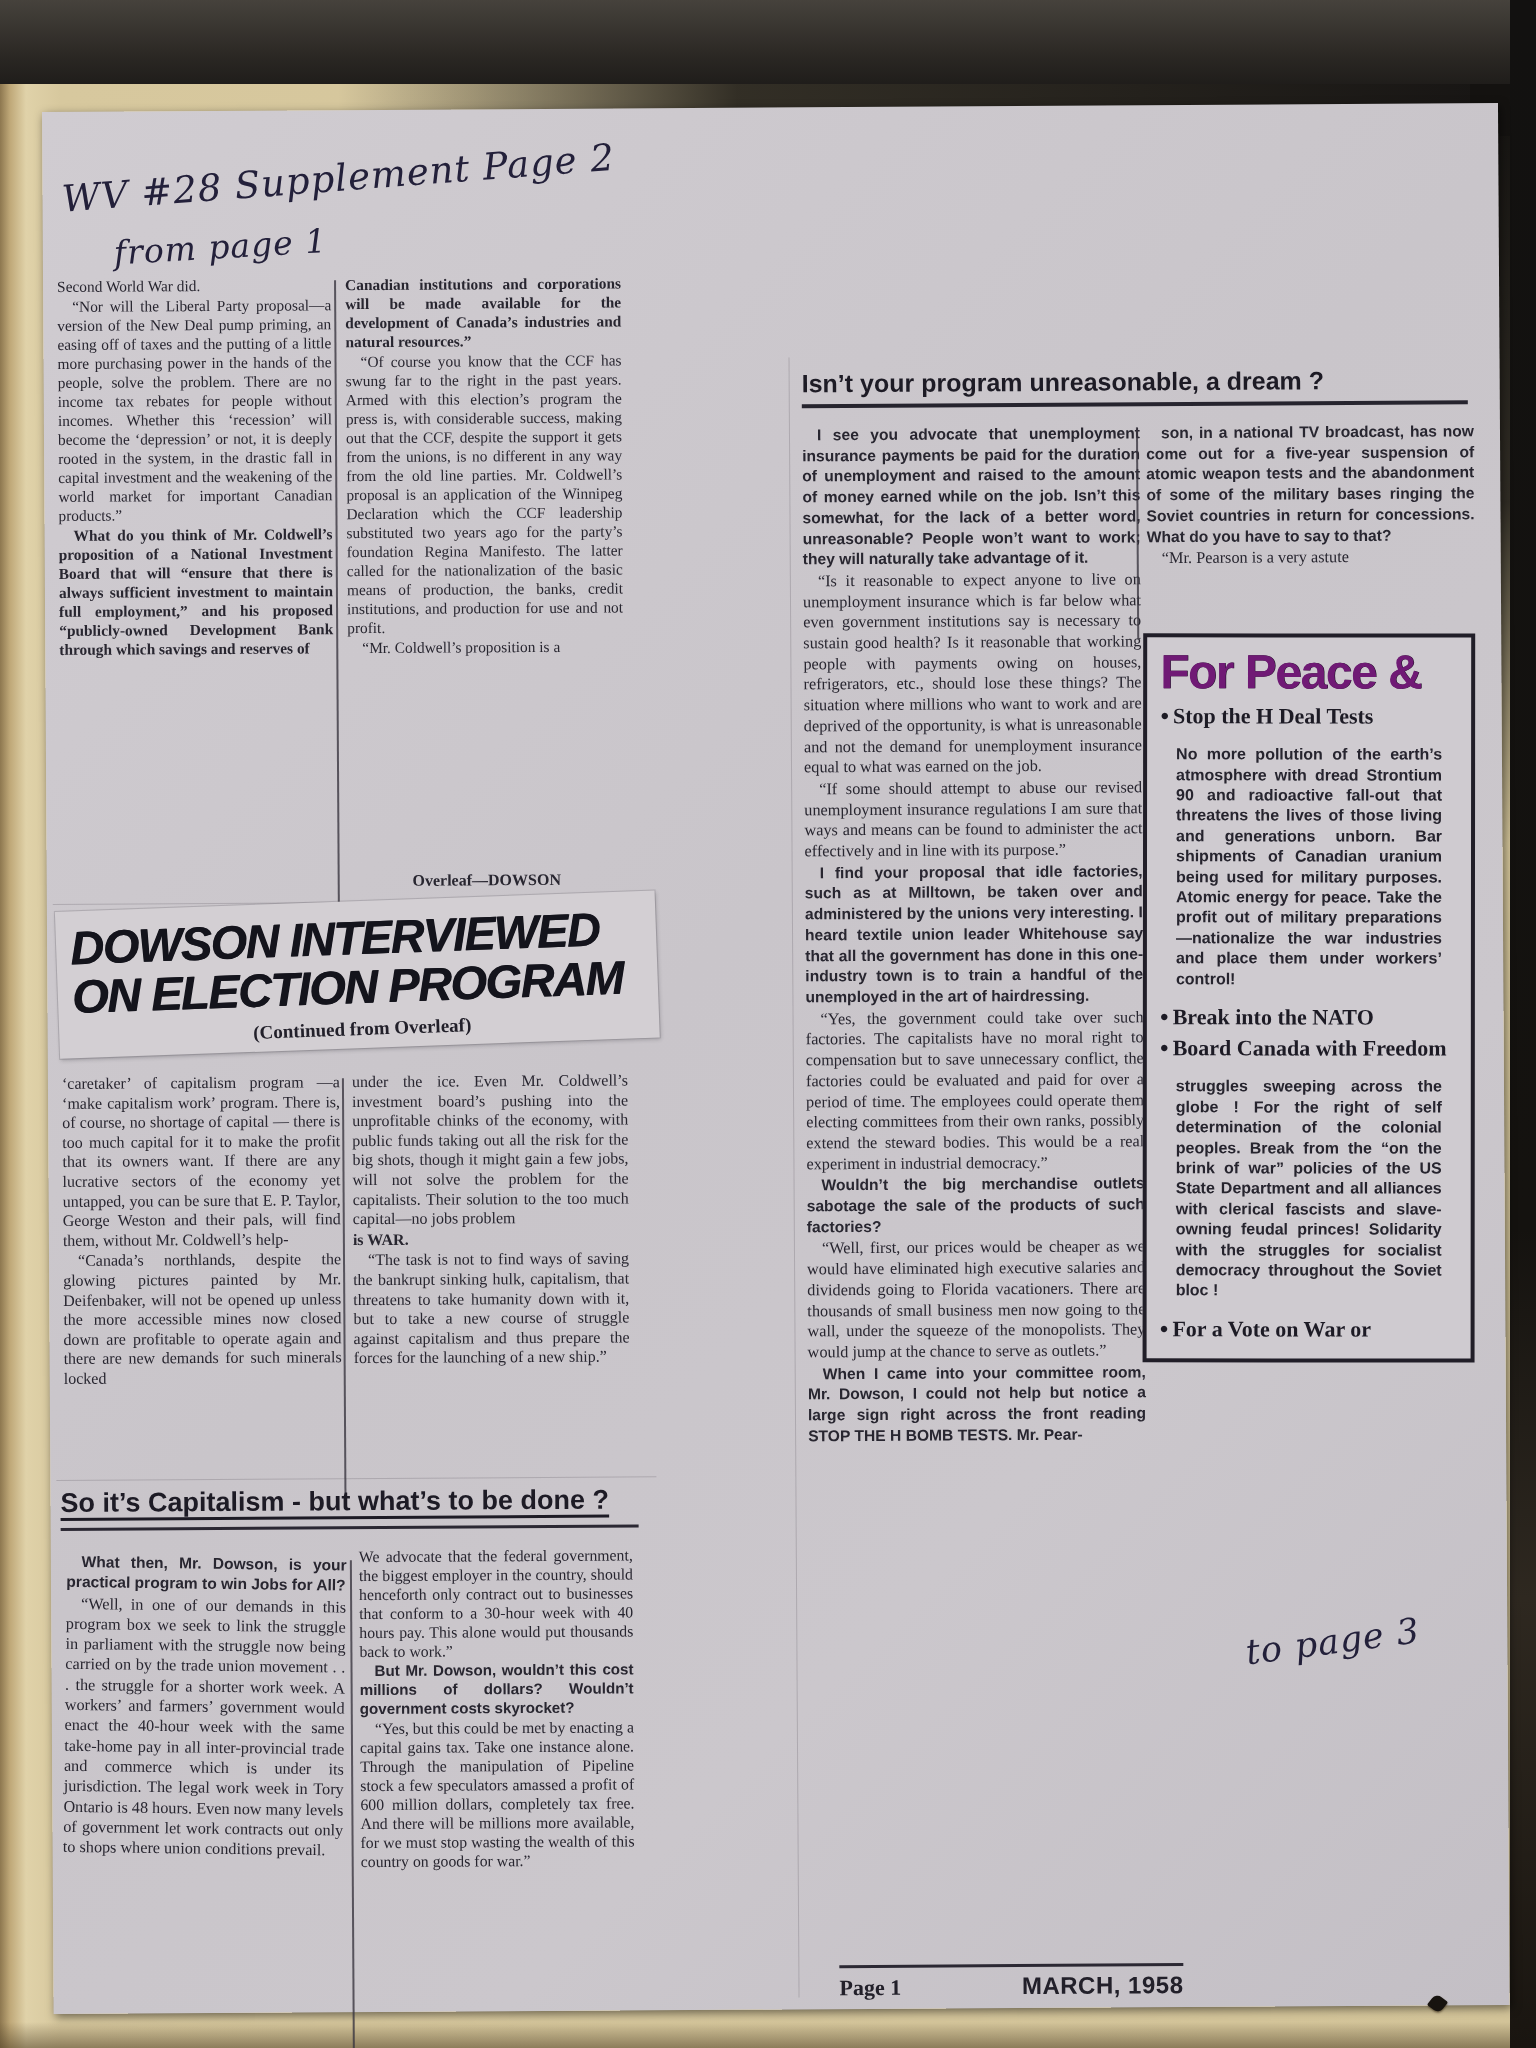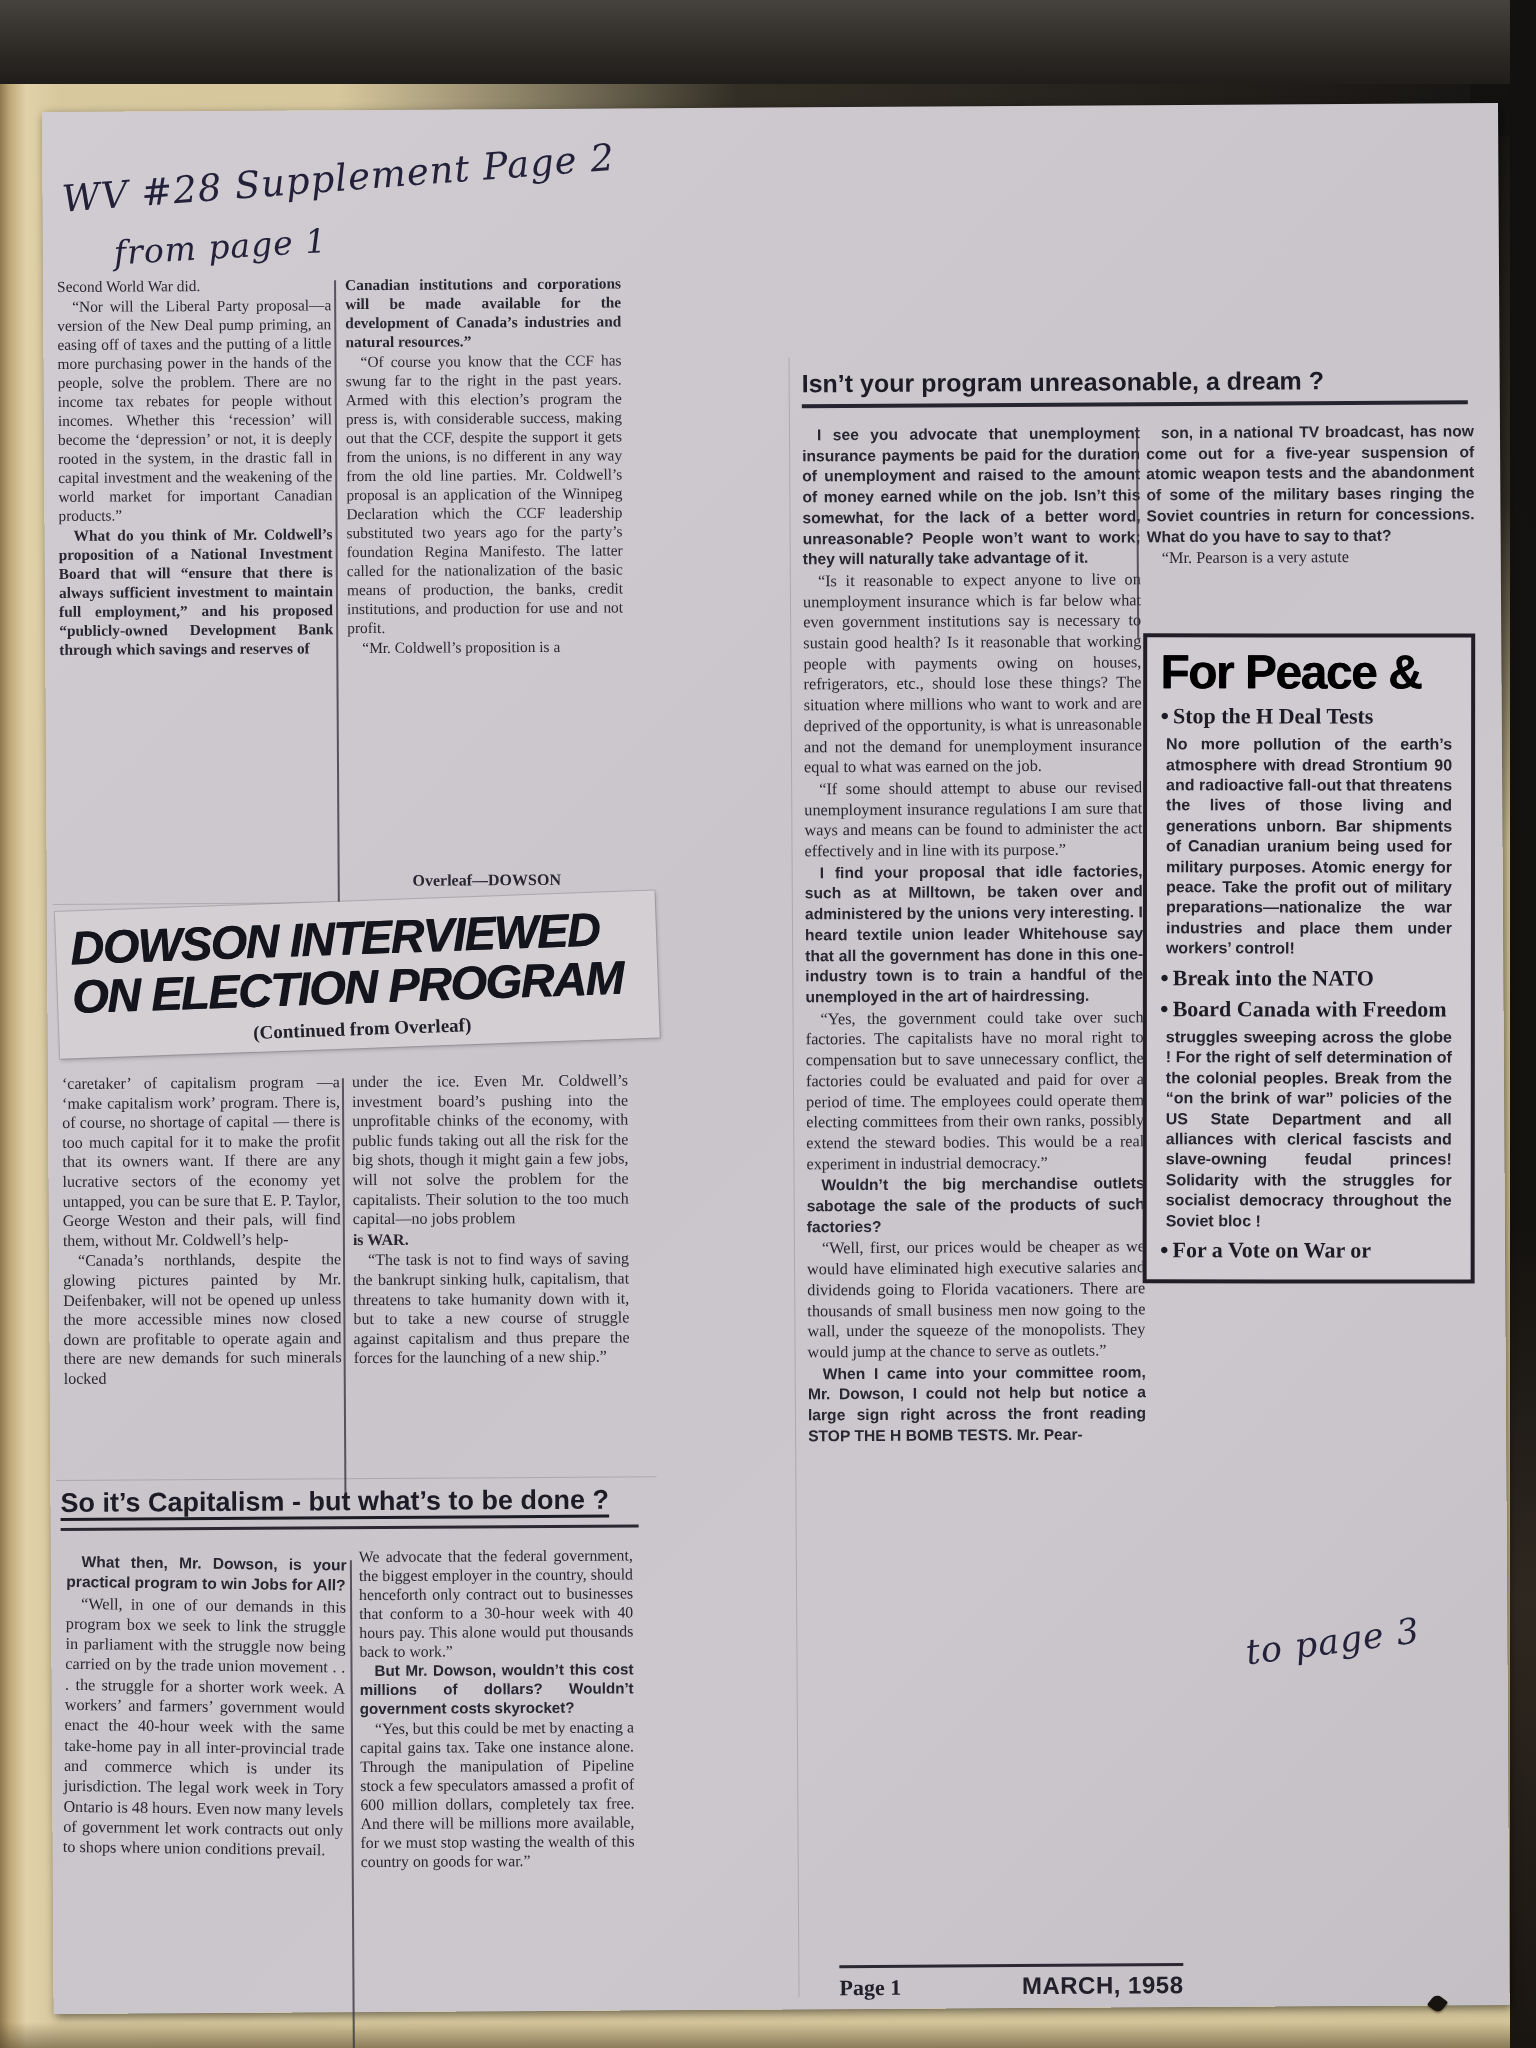--- a/index.html
+++ b/index.html
@@ -59,28 +59,28 @@
   
   .sec-head{position:absolute;font-family:"Liberation Sans",sans-serif;font-weight:700;color:#1d1b25;}
   .cap-head{left:10px;top:1376px;width:578px;font-size:27px;border-bottom:3px solid #2b2833;padding-bottom:9px;}
   .cap-head span{text-decoration:underline;text-decoration-thickness:3px;text-underline-offset:6px;}
   .unr-head{left:758px;top:262px;width:666px;font-size:25px;border-bottom:4px solid #26242e;padding-bottom:6px;}
 
   
   .peace-box{position:absolute;left:1098px;top:528px;width:332px;box-sizing:border-box;
     border:4px solid #211e28;background:#cfcbd0;padding:10px 13px 16px;
     transform:rotate(0.4deg);transform-origin:left top;}
-  .pb-title{font-family:"Liberation Sans",sans-serif;font-weight:700;color:#000000;
+  .pb-title{font-family:"Liberation Sans",sans-serif;font-weight:700;color:#701a75;
     font-size:48px;line-height:1.04;letter-spacing:-1.5px;text-shadow:.5px 0 0 #17151f;}
   .pb-t2{text-align:center;position:relative;}
   .hand-mark{position:absolute;right:6px;top:6px;}
   .pb-body{margin-top:6px;}
   .bullet-head{margin:7px 0 1px;font-weight:700;font-size:22px;line-height:1.1;color:#1d1b25;text-indent:0;}
   .bullet-head .dot{font-size:15px;vertical-align:3px;}
-  .bullet-body{margin:6px;font-family:"Liberation Sans",sans-serif;font-weight:700;
+  .bullet-body{margin:16px;font-family:"Liberation Sans",sans-serif;font-weight:700;
     font-size:16px;line-height:20.4px;text-align:justify;color:#26242e;}
   .smudged{text-shadow:0 0 1.2px rgba(35,32,48,.9),1px .5px 0 rgba(35,32,48,.45);}
 
   
   .news-footer{position:absolute;left:786px;top:1858px;width:344px;border-top:3.5px solid #2b2833;
     padding-top:5px;display:flex;justify-content:space-between;align-items:baseline;color:#22202a;}
   .pg{font-weight:700;font-size:22px;}
   .dt{font-family:"Liberation Sans",sans-serif;font-weight:700;font-size:24px;letter-spacing:.5px;}
 </style>
 </head>

